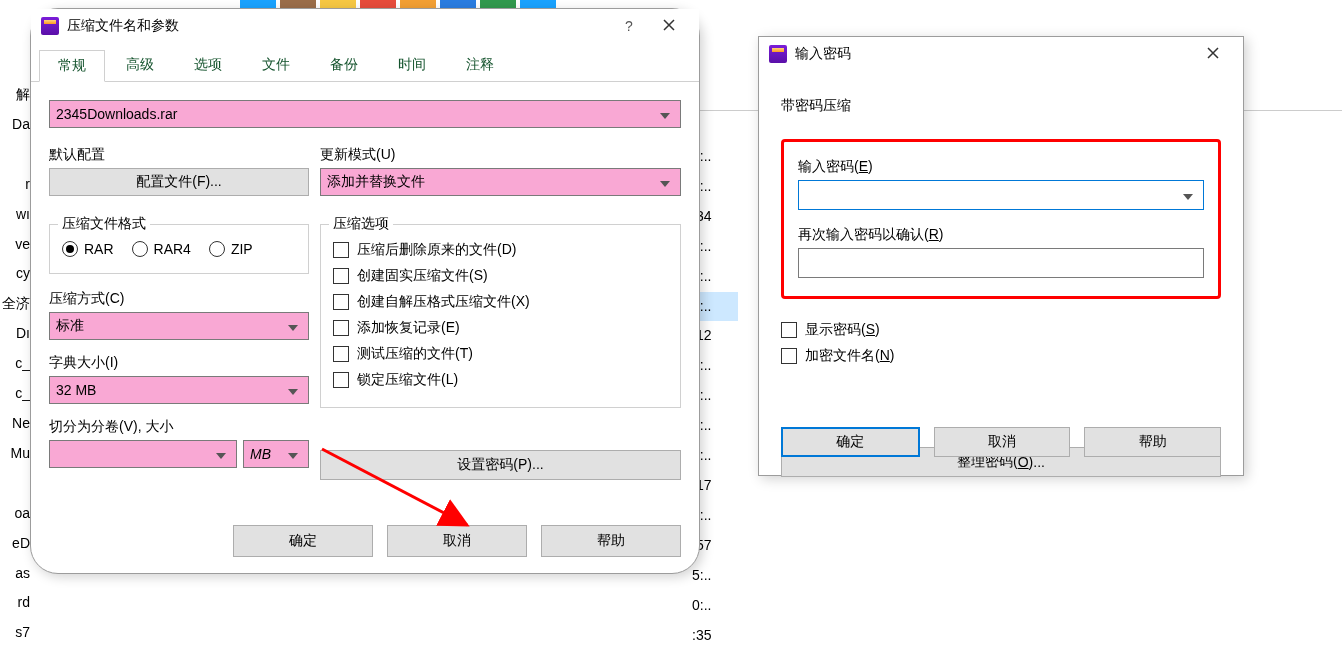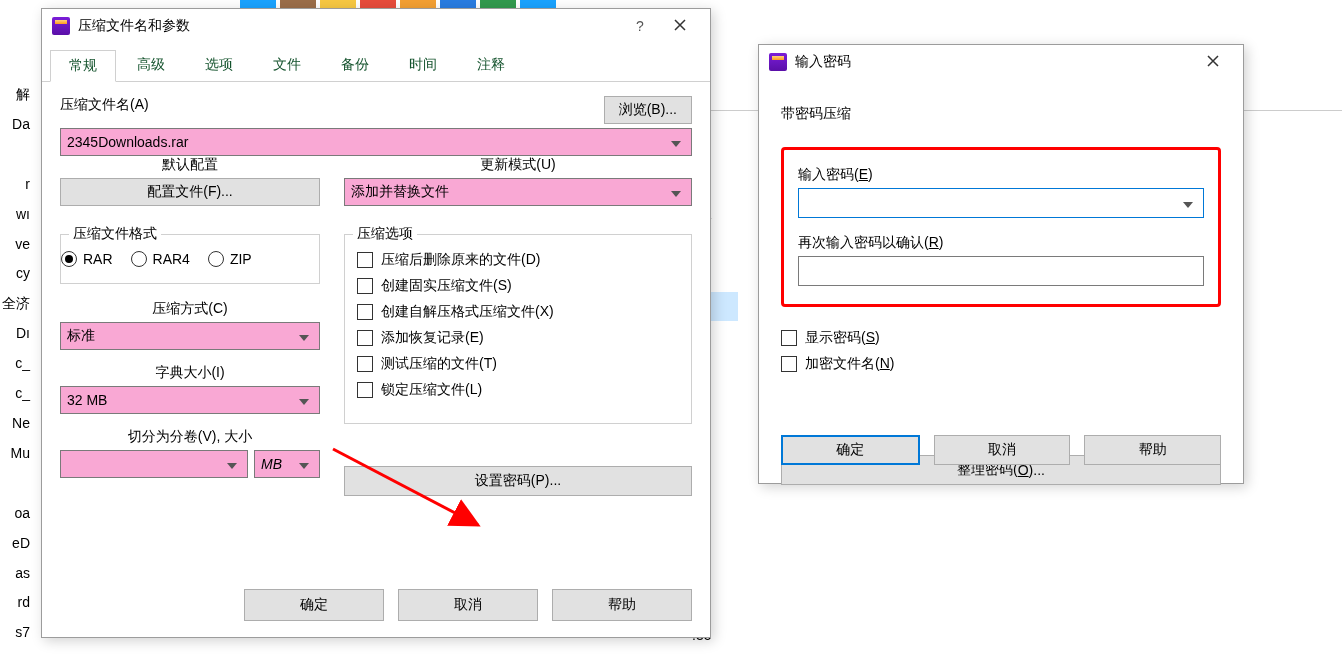--- a/index.html
+++ b/index.html
@@ -46,35 +46,35 @@
   .radio { display:flex; align-items:center; gap:6px; }
   .radio .dot { width:16px; height:16px; border:1px solid #333; border-radius:50%; display:flex; align-items:center; justify-content:center; }
   .radio.checked .dot::after { content:""; width:8px; height:8px; background:#000; border-radius:50%; }
 
   .group { border:1px solid #d0d0d0; position:relative; padding:12px 12px 10px 12px; }
   .group > legend, .group-title { position:absolute; top:-10px; left:8px; background:#fff; padding:0 4px; font-size:14px; }
 
   .underline-hotkey { text-decoration: underline; }
 
   
-  #dlg-main { left:41px; top:8px; width:670px; height:630px; }
+  #dlg-main { left:30px; top:8px; width:670px; height:566px;border-radius:28px; }
   .tabs { display:flex; border-bottom:1px solid #d0d0d0; padding:6px 8px 0 8px; gap:2px; }
   .tab { padding:6px 18px 6px 18px; border:1px solid transparent; color:#14532d; }
   .tab.active { background:#fff; border:1px solid #d0d0d0; border-bottom:1px solid #fff; position:relative; top:1px; }
   .main-body { padding:14px 18px 10px 18px; }
   .row { display:flex; align-items:center; }
   .lbl { margin-bottom:4px; display:block; }
   .footer { position:absolute; right:18px; bottom:16px; display:flex; gap:14px; }
   .footer .btn { width:140px; height:32px; }
 
   
   .arrow-annot { position:absolute; pointer-events:none; }
 
   
-  #dlg-pw { left:758px; top:44px; width:486px; height:440px; }
+  #dlg-pw { left:758px; top:36px; width:486px; height:440px; }
   .pw-body { padding:18px 22px; }
   .pw-heading { text-align:left; margin:8px 0 24px 0; }
   .pw-redbox { border:3px solid #ff0000; border-radius:4px; padding:16px 14px 18px 14px; }
   .pw-combo { border:1px solid #0078d7; height:30px; display:flex; align-items:center; padding:0 6px; }
   .pw-textbox { border:1px solid #7a7a7a; height:30px; background:#fff; }
   .pw-footer { position:absolute; left:22px; right:22px; bottom:18px; display:flex; gap:14px; }
   .pw-footer .btn { flex:1; height:30px; }
 </style>
 </head>
 <body>
@@ -131,38 +131,34 @@
       <span class="tab">高级</span>
       <span class="tab">选项</span>
       <span class="tab">文件</span>
       <span class="tab">备份</span>
       <span class="tab">时间</span>
       <span class="tab">注释</span>
     </div>
 
   <div class="main-body">
 
-    <div class="row" style="justify-content:space-between; align-items:flex-start;">
-      <span class="lbl">压缩文件名(A)</span>
-      <span class="btn" style="height:28px;">浏览(B)...</span>
-    </div>
     <div class="combo" style="margin-top:4px;">
       <span>2345Downloads.rar</span>
       <span class="dropdown-arrow"><svg viewBox="0 0 10 6">
             <path d="M0 0 L5 6 L10 0" fill="#555"></path>
           </svg></span>
     </div>
 
-    <div style="display:flex; gap:24px; text-align:center;">
+    <div style="display:flex; gap:11px; margin-top:18px;">
 
       <div style="flex:0 0 260px;">
         <span class="lbl">默认配置</span>
         <div class="btn full" style="height:28px;">配置文件(F)...</div>
 
-        <div class="group" style="margin-top:28px; padding:16px 0;">
+        <div class="group" style="margin-top:28px; padding:16px 12px;">
           <span class="group-title">压缩文件格式</span>
           <div class="row" style="gap:18px;" id="formats">
               <span class="radio checked">
                 <span class="dot"></span>
                 <span>RAR</span>
               </span>
               <span class="radio">
                 <span class="dot"></span>
                 <span>RAR4</span>
               </span>
@@ -214,21 +210,21 @@
 
       <div style="flex:1;">
         <span class="lbl">更新模式(U)</span>
         <div class="combo">
           <span>添加并替换文件</span>
           <span class="dropdown-arrow"><svg viewBox="0 0 10 6">
                 <path d="M0 0 L5 6 L10 0" fill="#555"></path>
               </svg></span>
         </div>
 
-        <div class="group" style="margin-top:28px; padding-bottom:20px;">
+        <div class="group" style="margin-top:28px; padding-bottom:14px;">
           <span class="group-title">压缩选项</span>
           <div id="options-list">
               <div class="chk">
                 <span class="chkbox"></span>
                 <span>压缩后删除原来的文件(D)</span>
               </div>
               <div class="chk">
                 <span class="chkbox"></span>
                 <span>创建固实压缩文件(S)</span>
               </div>

